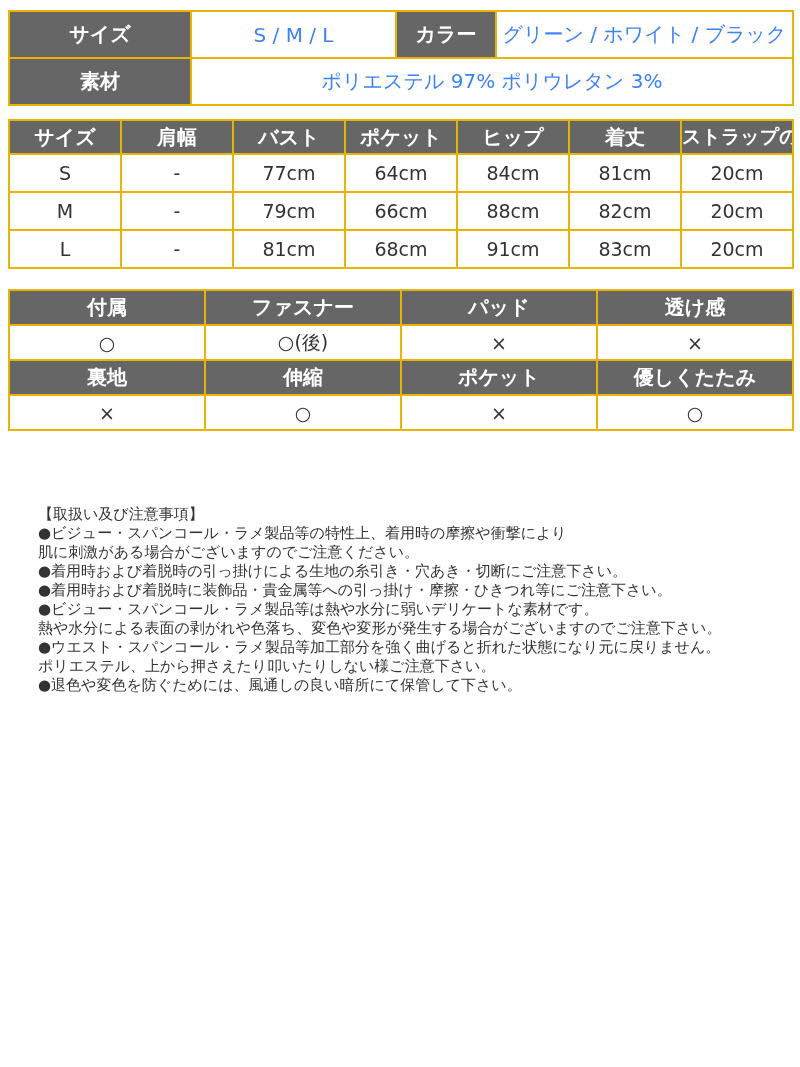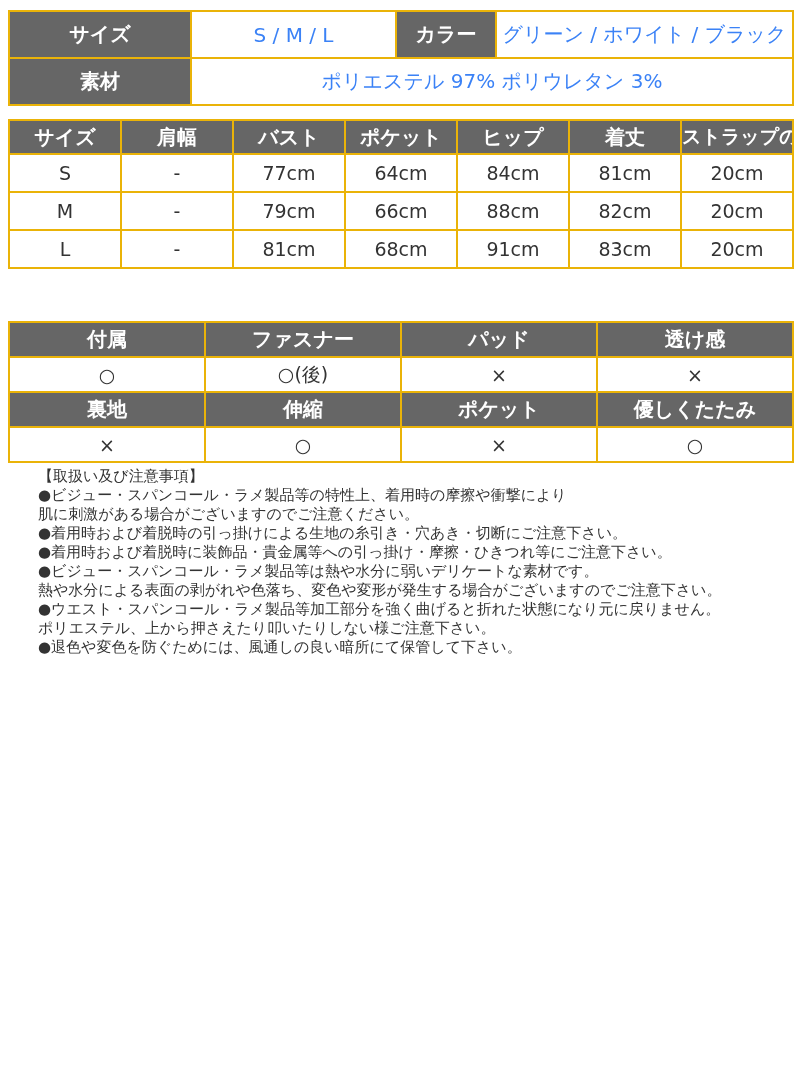--- a/index.html
+++ b/index.html
@@ -26,26 +26,26 @@
   
   .t1{top:10px;width:784px;}
   .t1 th,.t1 td{height:45px;font-size:20px;}
   .t1 td{color:#3b82f6;font-weight:normal;}
   
   .t2{top:119px;width:784px;}
   .t2 th{height:32px;}
   .t2 td{height:36px;font-size:19px;color:#333;}
   .t2 th.small{font-size:19px;}
   
-  .t3{top:289px;width:784px;margin-top:32px;}
+  .t3{top:289px;width:784px;}
   .t3 th{height:33px;}
   .t3 td{height:33px;font-size:19px;color:#333;}
   
   .notes{
-    position:absolute;left:38px;top:467px;width:756px;
+    position:absolute;left:38px;top:505px;width:756px;
     font-size:15px;line-height:19px;color:#333;
     text-align:left;
   }
   .notes div{white-space:nowrap;}
 </style>
 </head>
 <body>
 
 <div class="canvas">
 

